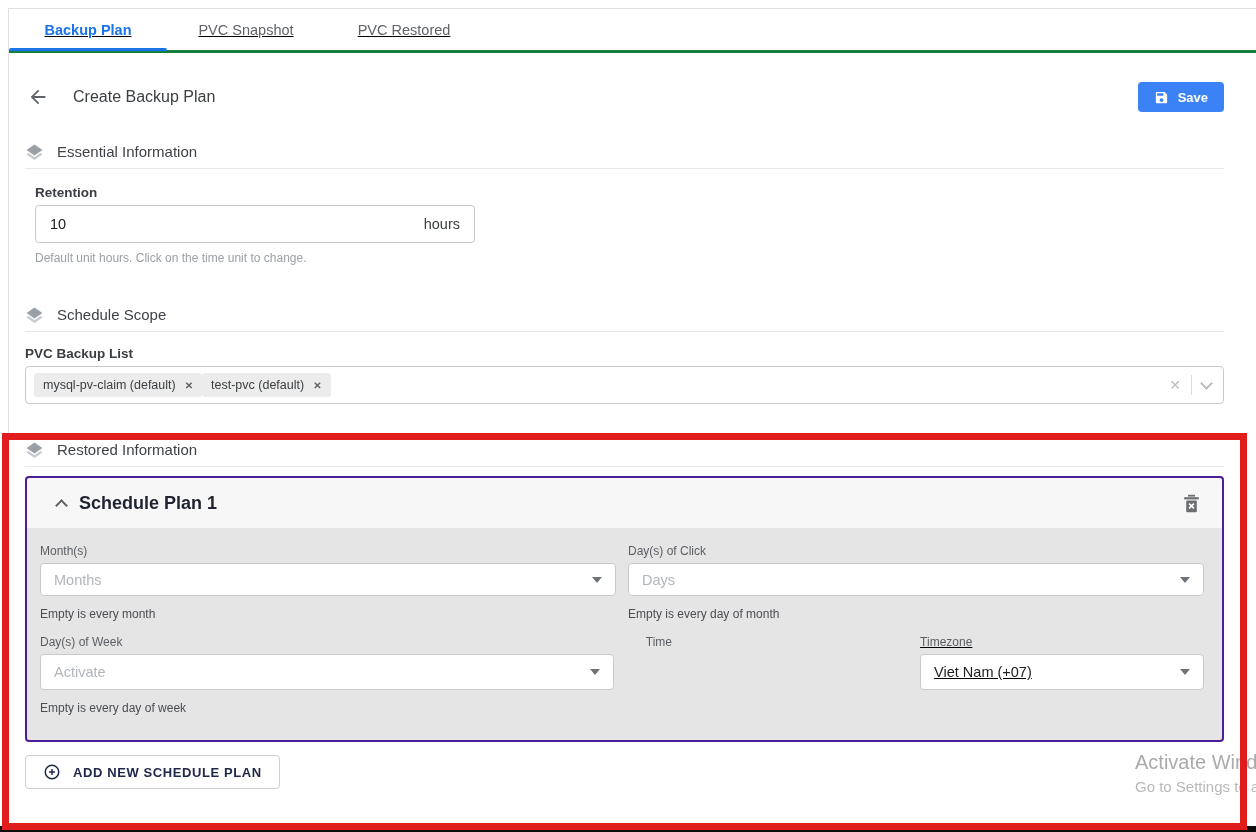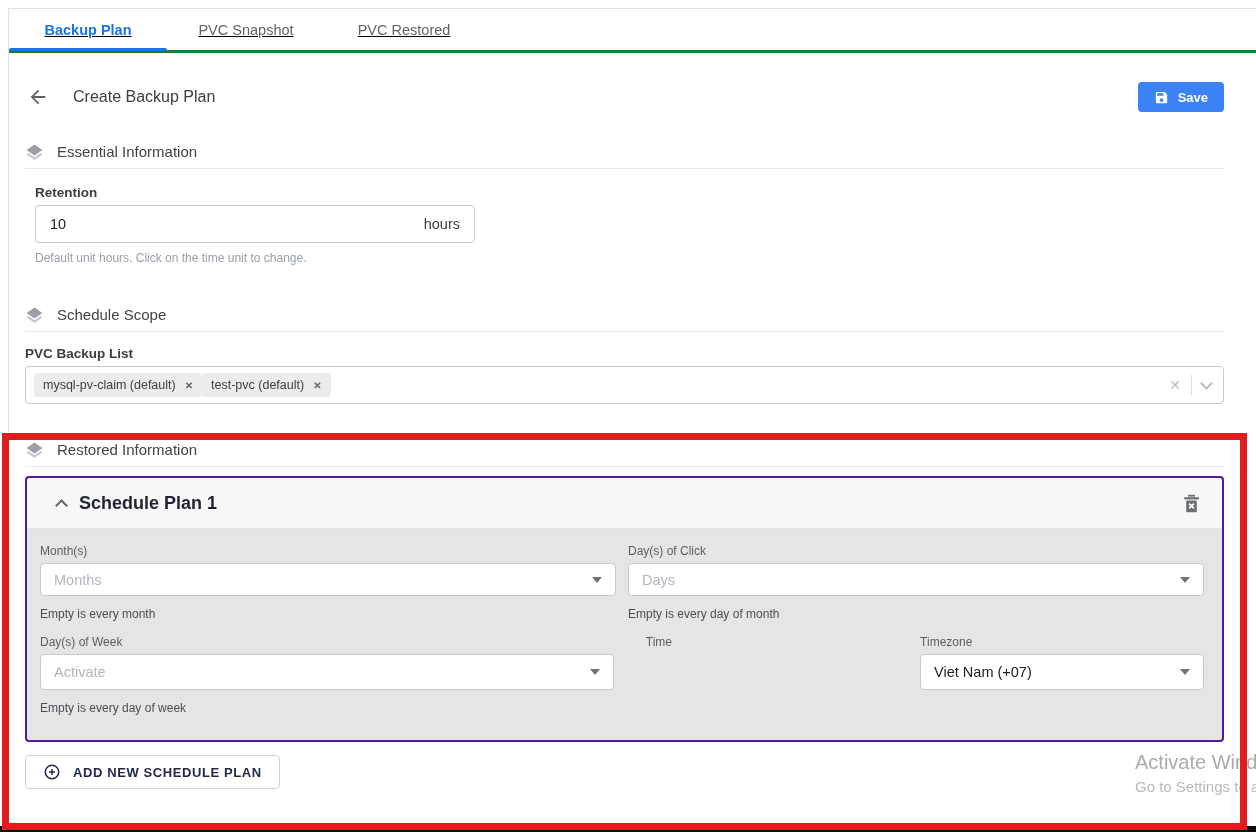--- a/index.html
+++ b/index.html
@@ -104,21 +104,21 @@
     margin-top:5px; height:33px; border:1px solid #c9c9c9; border-radius:4px;
     display:flex; align-items:center; padding:0 13px; cursor:pointer; background:#fff;
   }
   .placeholder { font-size:14.5px; color:#b1b6bb; }
   .selvalue { font-size:14.5px; color:#202124; }
   .tri { margin-left:auto; width:0; height:0; border-left:5px solid transparent;
          border-right:5px solid transparent; border-top:6px solid #6f7478; }
   .crow2 { margin-top:14px; }
   .col-dow { width:578px; }
   .col-time { width:245px; margin-left:16px;padding-left:16px; }
-  .col-tz { width:286px; margin-left:47px; }
+  .col-tz { width:286px; margin-left:47px;text-decoration:underline; }
   .sel-lg { height:36px; }
   .cal { margin-left:auto; display:flex; cursor:pointer; }
 
   
   .add-btn {
     margin-top:13px; display:inline-flex; align-items:center; gap:12px;
     border:1px solid #d0d0d0; border-radius:4px; background:#fff; height:34px;
     padding:0 17px; cursor:pointer; font-family:inherit;
   }
   .add-btn span { font-size:13px; font-weight:700; letter-spacing:.6px; color:#20294a; }

